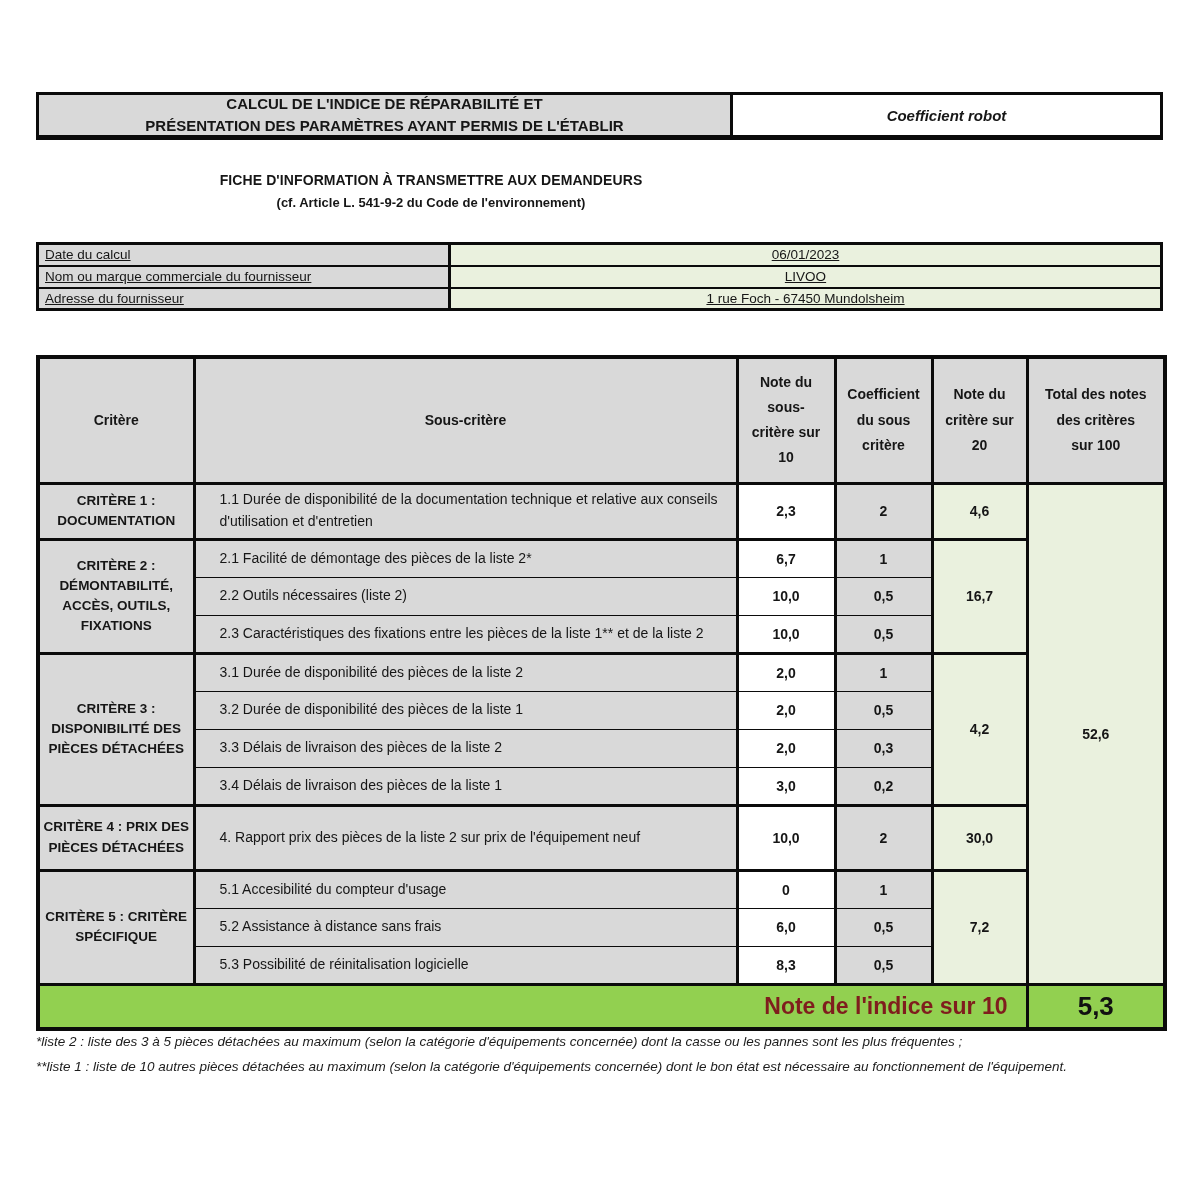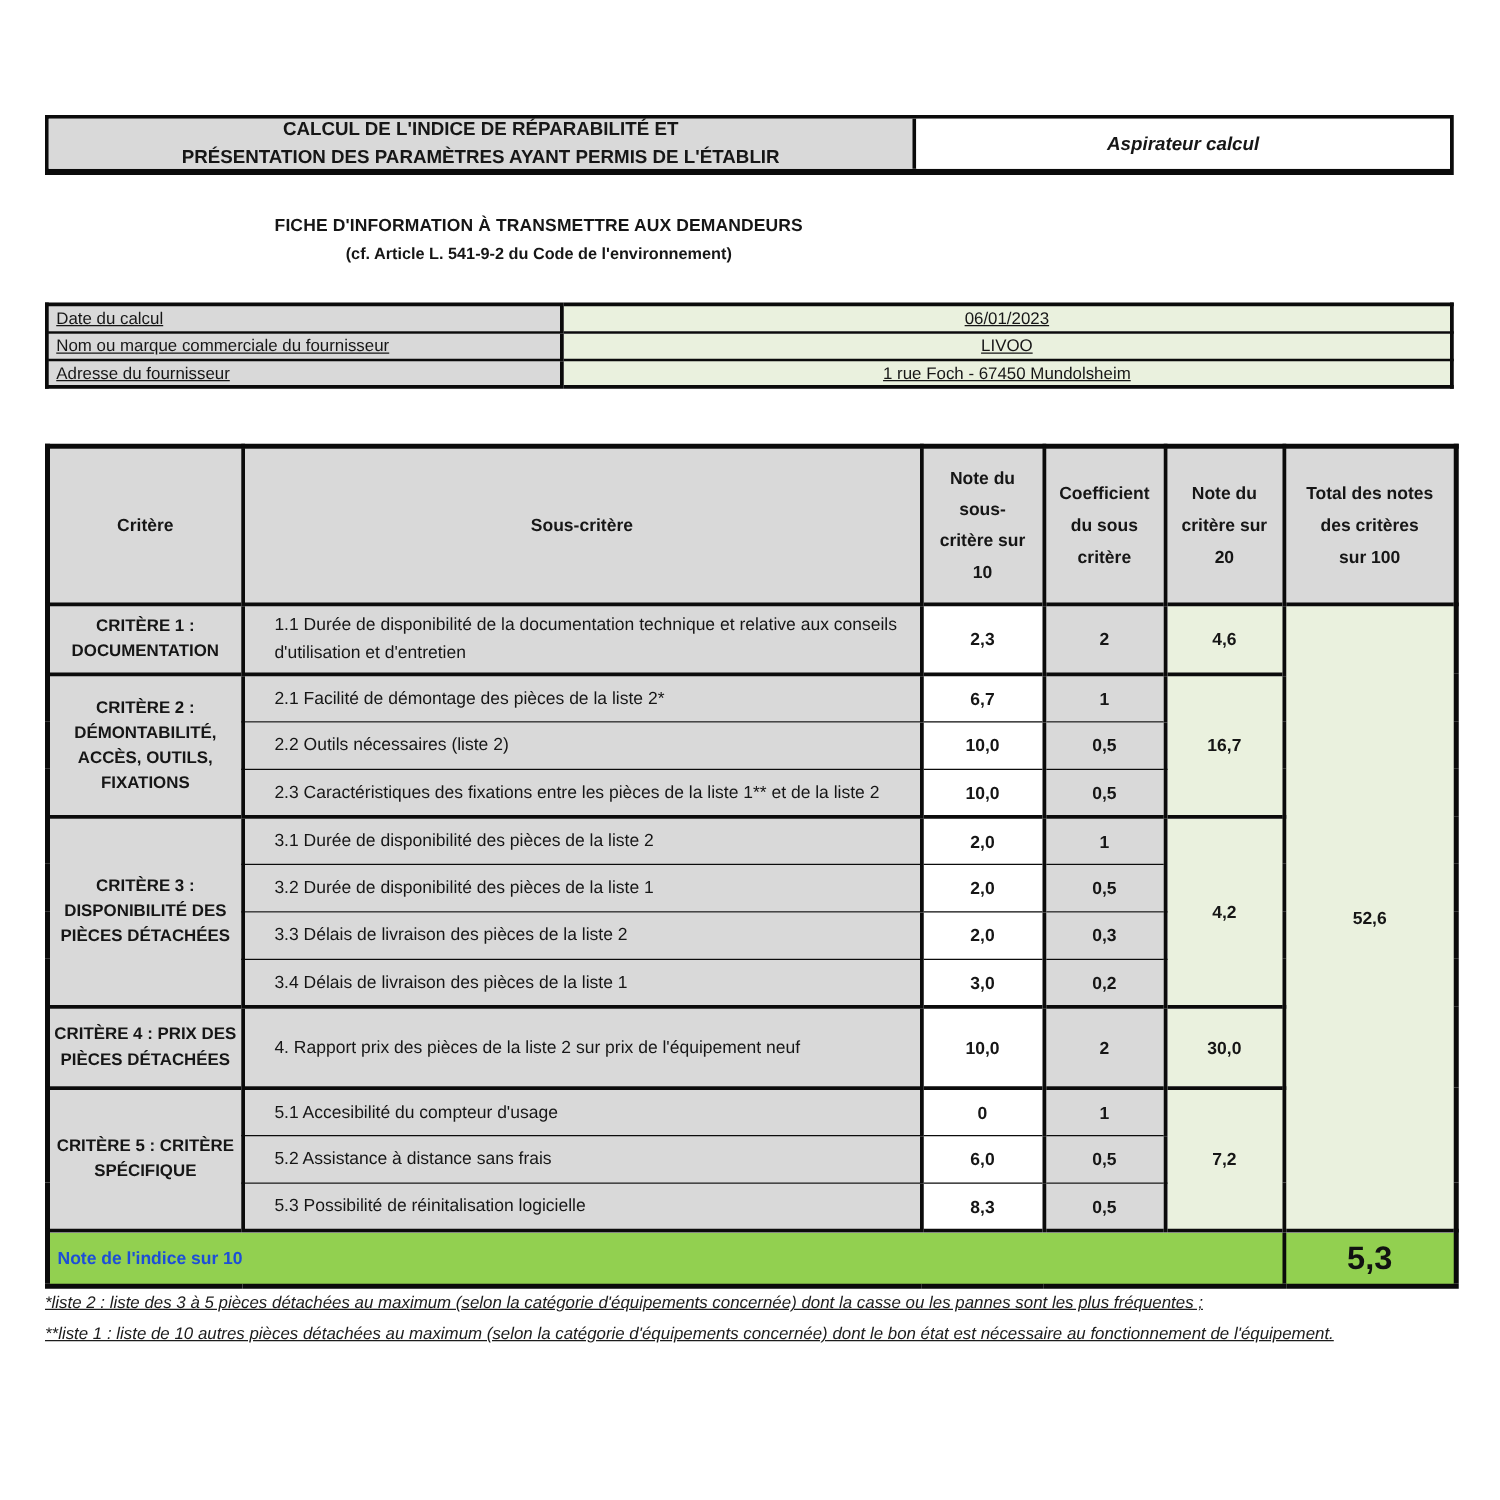--- a/index.html
+++ b/index.html
@@ -91,43 +91,43 @@
   td.coeff{background:var(--cell-gray);text-align:center;font-weight:bold;font-size:14px;}
   td.n20{background:var(--cell-light-green);text-align:center;font-weight:bold;font-size:14px;}
   td.total{background:var(--cell-light-green);text-align:center;font-weight:bold;font-size:14px;}
 
   tr.r-std{height:38px;}
   tr.r-11{height:56px;}
   tr.r-4{height:65px;}
   tr.footer{height:45px;}
   tr.footer td{background:var(--accent-green);}
   td.footer-label{
-    font-weight:bold;font-size:14px;padding-right:18px;
-    color:#1d4ed8;
+    text-align:right;font-weight:bold;font-size:23px;padding-right:18px;
+    color:#7f1d1d;
   }
   td.footer-value{text-align:center;font-weight:bold;font-size:26px;color:#111;}
 
   
   .footnotes{
     position:absolute;left:36px;top:1030px;width:1140px;
     font-style:italic;font-size:13.5px;line-height:1.85;color:#1c1c1c;
   }
-  .footnotes p{margin:0;text-decoration:underline;}
+  .footnotes p{margin:0;}
 </style>
 </head>
 <body>
 
 <div class="sheet">
 
   <div class="header-box">
     <div class="header-title">
       <span>CALCUL DE L'INDICE DE RÉPARABILITÉ ET</span>
       <span>PRÉSENTATION DES PARAMÈTRES AYANT PERMIS DE L'ÉTABLIR</span>
     </div>
-    <div class="header-product">Aspirateur calcul</div>
+    <div class="header-product">Coefficient robot</div>
   </div>
 
   <div class="subtitle">
     <div class="l1">FICHE D'INFORMATION À TRANSMETTRE AUX DEMANDEURS</div>
     <div class="l2">(cf. Article L. 541-9-2 du Code de l'environnement)</div>
   </div>
 
   <table class="info-table">
     <colgroup>
         <col style="width:412px">

